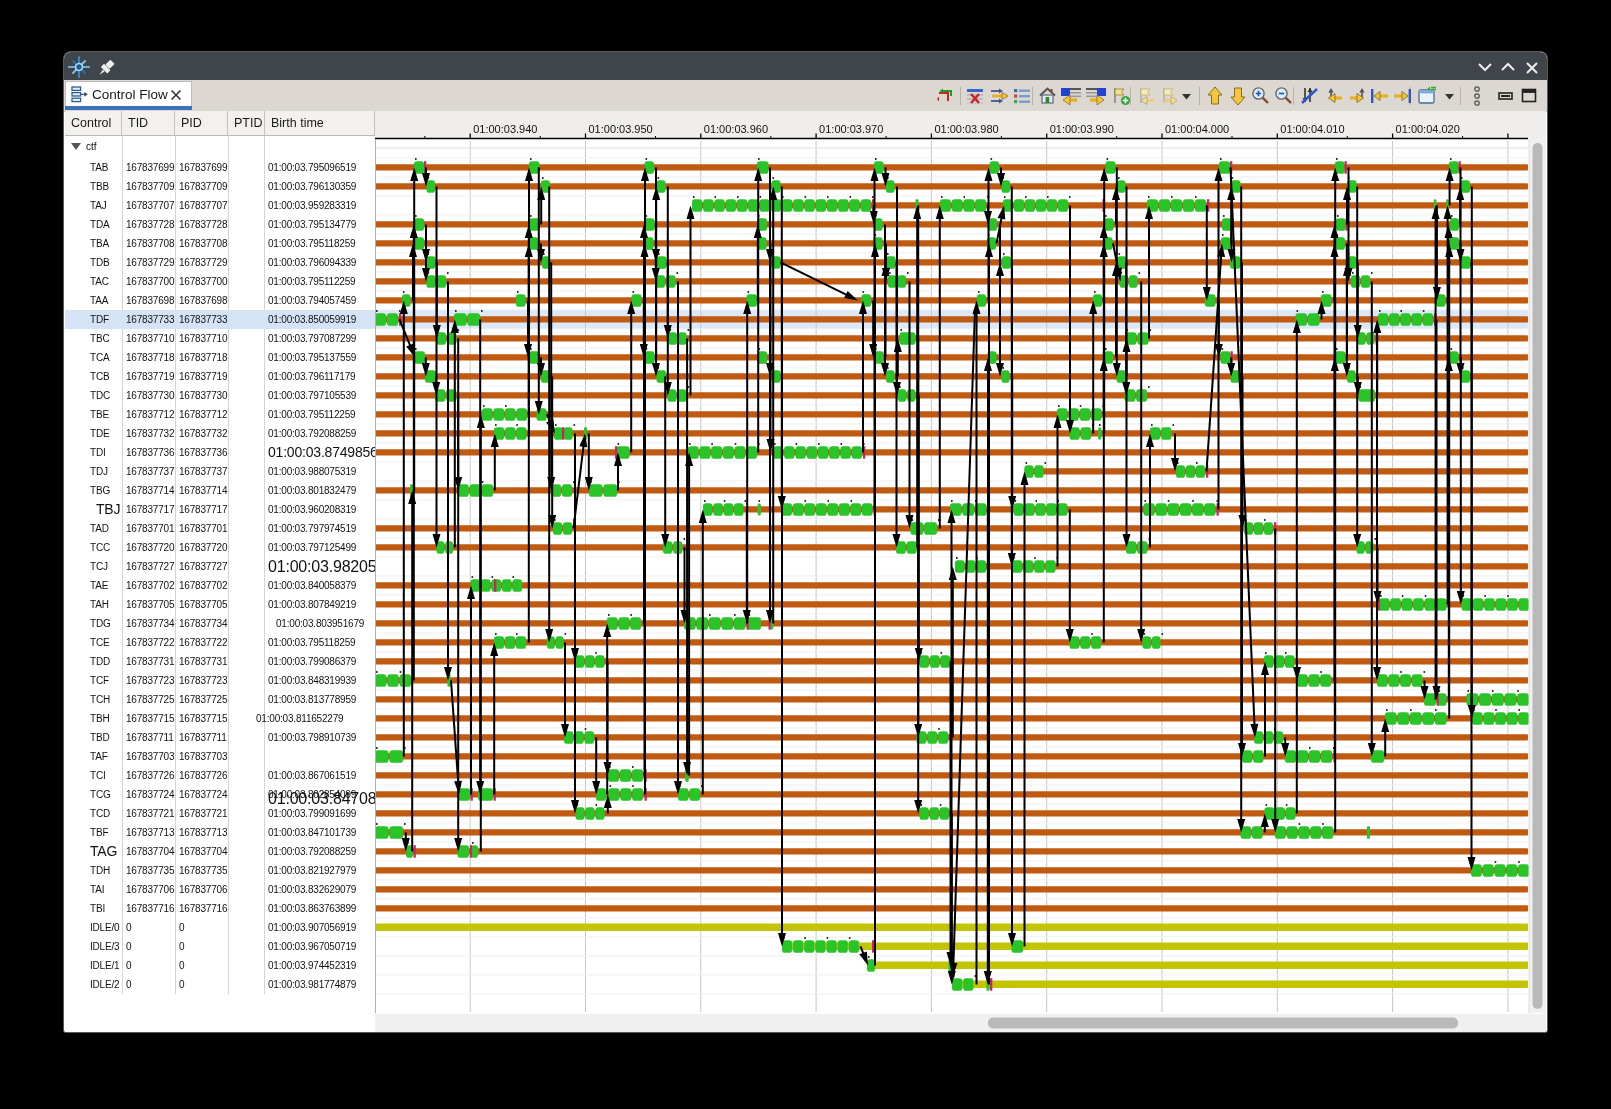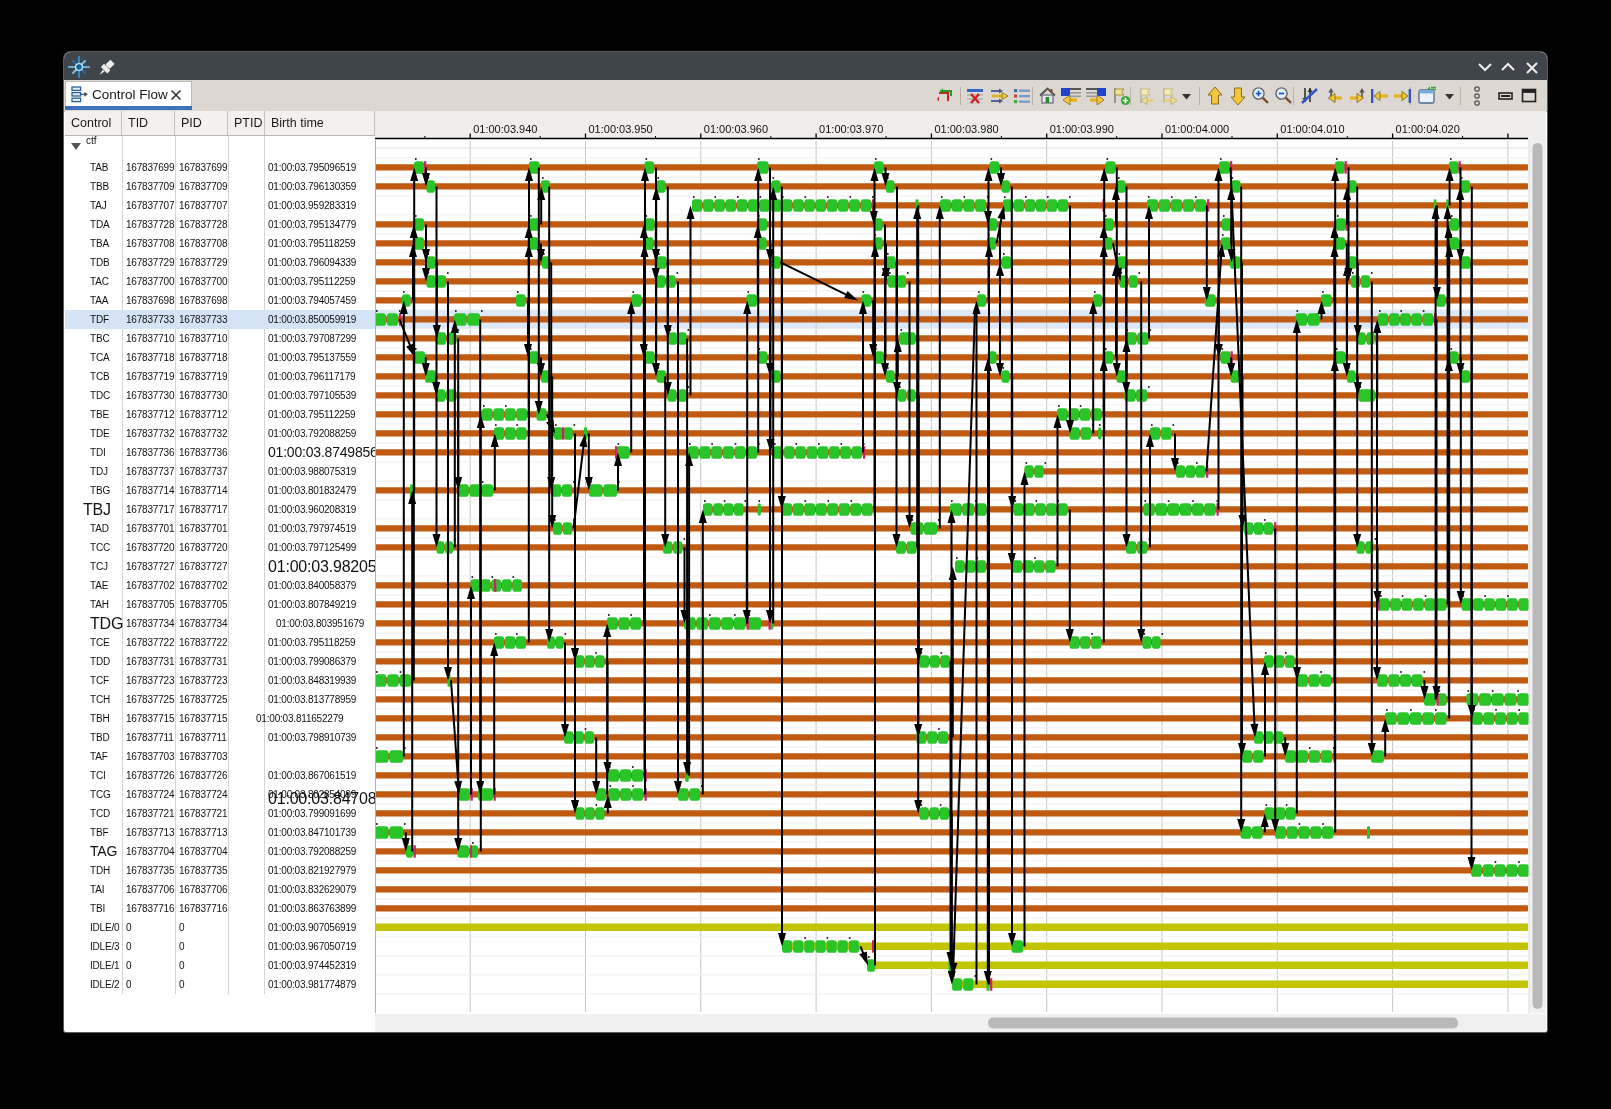--- a/index.html
+++ b/index.html
@@ -195,21 +195,21 @@
 <div style="position:absolute;left:122px;top:111px;width:53px;height:25px;background:#f3f1ef;border-right:1px solid #c2c2c2;border-bottom:1px solid #b9b9b9;font-size:12.5px;color:#1a1a1a;line-height:25px;padding-left:6px;box-sizing:border-box;white-space:nowrap">TID</div>
 <div style="position:absolute;left:175px;top:111px;width:53px;height:25px;background:#f3f1ef;border-right:1px solid #c2c2c2;border-bottom:1px solid #b9b9b9;font-size:12.5px;color:#1a1a1a;line-height:25px;padding-left:6px;box-sizing:border-box;white-space:nowrap">PID</div>
 <div style="position:absolute;left:228px;top:111px;width:37px;height:25px;background:#f3f1ef;border-right:1px solid #c2c2c2;border-bottom:1px solid #b9b9b9;font-size:12.5px;color:#1a1a1a;line-height:25px;padding-left:6px;box-sizing:border-box;white-space:nowrap">PTID</div>
 <div style="position:absolute;left:265px;top:111px;width:110px;height:25px;background:#f3f1ef;border-right:1px solid #c2c2c2;border-bottom:1px solid #b9b9b9;font-size:12.5px;color:#1a1a1a;line-height:25px;padding-left:6px;box-sizing:border-box;white-space:nowrap">Birth time</div>
 <div style="position:absolute;left:65px;top:136px;width:310px;height:896px;background:#fff"></div>
 <div style="position:absolute;left:122px;top:136px;width:1px;height:858px;background:#d4d4d4"></div>
 <div style="position:absolute;left:175px;top:136px;width:1px;height:858px;background:#d4d4d4"></div>
 <div style="position:absolute;left:228px;top:136px;width:1px;height:858px;background:#d4d4d4"></div>
 <div style="position:absolute;left:264px;top:136px;width:1px;height:858px;background:#d4d4d4"></div>
 <div style="position:absolute;left:71px;top:143px;width:0;height:0;border-left:5px solid transparent;border-right:5px solid transparent;border-top:7px solid #555"></div>
-<div style="position:absolute;left:86px;top:135px;font-size:10px;color:#111">ctf</div>
+<div style="position:absolute;left:86px;top:141px;font-size:10px;color:#111">ctf</div>
 <div style="position:absolute;left:65px;top:309.9px;width:310px;height:19px;background:#d5e3f6"></div>
 <div style="position:absolute;left:90px;top:160.9px;font-size:10px;color:#111;line-height:13px;letter-spacing:-0.2px">TAB</div>
 <div style="position:absolute;left:126px;top:160.9px;font-size:10px;color:#111;line-height:13px;letter-spacing:-0.2px">167837699</div>
 <div style="position:absolute;left:179px;top:160.9px;font-size:10px;color:#111;line-height:13px;letter-spacing:-0.2px">167837699</div>
 <div style="position:absolute;left:268px;top:160.9px;font-size:10px;color:#111;line-height:13px;letter-spacing:-0.2px">01:00:03.795096519</div>
 <div style="position:absolute;left:90px;top:179.9px;font-size:10px;color:#111;line-height:13px;letter-spacing:-0.2px">TBB</div>
 <div style="position:absolute;left:126px;top:179.9px;font-size:10px;color:#111;line-height:13px;letter-spacing:-0.2px">167837709</div>
 <div style="position:absolute;left:179px;top:179.9px;font-size:10px;color:#111;line-height:13px;letter-spacing:-0.2px">167837709</div>
 <div style="position:absolute;left:268px;top:179.9px;font-size:10px;color:#111;line-height:13px;letter-spacing:-0.2px">01:00:03.796130359</div>
 <div style="position:absolute;left:90px;top:198.9px;font-size:10px;color:#111;line-height:13px;letter-spacing:-0.2px">TAJ</div>
@@ -269,21 +269,21 @@
 <div style="position:absolute;left:179px;top:445.9px;font-size:10px;color:#111;line-height:13px;letter-spacing:-0.2px">167837736</div>
 <div style="position:absolute;left:268px;top:445.9px;font-size:14px;color:#111;line-height:13px;letter-spacing:-0.2px">01:00:03.874985699</div>
 <div style="position:absolute;left:90px;top:464.9px;font-size:10px;color:#111;line-height:13px;letter-spacing:-0.2px">TDJ</div>
 <div style="position:absolute;left:126px;top:464.9px;font-size:10px;color:#111;line-height:13px;letter-spacing:-0.2px">167837737</div>
 <div style="position:absolute;left:179px;top:464.9px;font-size:10px;color:#111;line-height:13px;letter-spacing:-0.2px">167837737</div>
 <div style="position:absolute;left:268px;top:464.9px;font-size:10px;color:#111;line-height:13px;letter-spacing:-0.2px">01:00:03.988075319</div>
 <div style="position:absolute;left:90px;top:483.9px;font-size:10px;color:#111;line-height:13px;letter-spacing:-0.2px">TBG</div>
 <div style="position:absolute;left:126px;top:483.9px;font-size:10px;color:#111;line-height:13px;letter-spacing:-0.2px">167837714</div>
 <div style="position:absolute;left:179px;top:483.9px;font-size:10px;color:#111;line-height:13px;letter-spacing:-0.2px">167837714</div>
 <div style="position:absolute;left:268px;top:483.9px;font-size:10px;color:#111;line-height:13px;letter-spacing:-0.2px">01:00:03.801832479</div>
-<div style="position:absolute;left:83px;top:502.9px;font-size:16px;color:#111;line-height:13px;letter-spacing:-0.2px">TBJ</div>
+<div style="position:absolute;left:96px;top:502.9px;font-size:14px;color:#111;line-height:13px;letter-spacing:-0.2px">TBJ</div>
 <div style="position:absolute;left:126px;top:502.9px;font-size:10px;color:#111;line-height:13px;letter-spacing:-0.2px">167837717</div>
 <div style="position:absolute;left:179px;top:502.9px;font-size:10px;color:#111;line-height:13px;letter-spacing:-0.2px">167837717</div>
 <div style="position:absolute;left:268px;top:502.9px;font-size:10px;color:#111;line-height:13px;letter-spacing:-0.2px">01:00:03.960208319</div>
 <div style="position:absolute;left:90px;top:521.9px;font-size:10px;color:#111;line-height:13px;letter-spacing:-0.2px">TAD</div>
 <div style="position:absolute;left:126px;top:521.9px;font-size:10px;color:#111;line-height:13px;letter-spacing:-0.2px">167837701</div>
 <div style="position:absolute;left:179px;top:521.9px;font-size:10px;color:#111;line-height:13px;letter-spacing:-0.2px">167837701</div>
 <div style="position:absolute;left:268px;top:521.9px;font-size:10px;color:#111;line-height:13px;letter-spacing:-0.2px">01:00:03.797974519</div>
 <div style="position:absolute;left:90px;top:540.9px;font-size:10px;color:#111;line-height:13px;letter-spacing:-0.2px">TCC</div>
 <div style="position:absolute;left:126px;top:540.9px;font-size:10px;color:#111;line-height:13px;letter-spacing:-0.2px">167837720</div>
 <div style="position:absolute;left:179px;top:540.9px;font-size:10px;color:#111;line-height:13px;letter-spacing:-0.2px">167837720</div>
@@ -293,21 +293,21 @@
 <div style="position:absolute;left:179px;top:559.9px;font-size:10px;color:#111;line-height:13px;letter-spacing:-0.2px">167837727</div>
 <div style="position:absolute;left:268px;top:559.9px;font-size:16px;color:#111;line-height:13px;letter-spacing:-0.2px">01:00:03.982059639</div>
 <div style="position:absolute;left:90px;top:578.9px;font-size:10px;color:#111;line-height:13px;letter-spacing:-0.2px">TAE</div>
 <div style="position:absolute;left:126px;top:578.9px;font-size:10px;color:#111;line-height:13px;letter-spacing:-0.2px">167837702</div>
 <div style="position:absolute;left:179px;top:578.9px;font-size:10px;color:#111;line-height:13px;letter-spacing:-0.2px">167837702</div>
 <div style="position:absolute;left:268px;top:578.9px;font-size:10px;color:#111;line-height:13px;letter-spacing:-0.2px">01:00:03.840058379</div>
 <div style="position:absolute;left:90px;top:597.9px;font-size:10px;color:#111;line-height:13px;letter-spacing:-0.2px">TAH</div>
 <div style="position:absolute;left:126px;top:597.9px;font-size:10px;color:#111;line-height:13px;letter-spacing:-0.2px">167837705</div>
 <div style="position:absolute;left:179px;top:597.9px;font-size:10px;color:#111;line-height:13px;letter-spacing:-0.2px">167837705</div>
 <div style="position:absolute;left:268px;top:597.9px;font-size:10px;color:#111;line-height:13px;letter-spacing:-0.2px">01:00:03.807849219</div>
-<div style="position:absolute;left:90px;top:616.9px;font-size:16px;color:#111;line-height:13px;letter-spacing:-0.2px">TDG</div>
+<div style="position:absolute;left:90px;top:616.9px;font-size:10px;color:#111;line-height:13px;letter-spacing:-0.2px">TDG</div>
 <div style="position:absolute;left:126px;top:616.9px;font-size:10px;color:#111;line-height:13px;letter-spacing:-0.2px">167837734</div>
 <div style="position:absolute;left:179px;top:616.9px;font-size:10px;color:#111;line-height:13px;letter-spacing:-0.2px">167837734</div>
 <div style="position:absolute;left:276px;top:616.9px;font-size:10px;color:#111;line-height:13px;letter-spacing:-0.2px">01:00:03.803951679</div>
 <div style="position:absolute;left:90px;top:635.9px;font-size:10px;color:#111;line-height:13px;letter-spacing:-0.2px">TCE</div>
 <div style="position:absolute;left:126px;top:635.9px;font-size:10px;color:#111;line-height:13px;letter-spacing:-0.2px">167837722</div>
 <div style="position:absolute;left:179px;top:635.9px;font-size:10px;color:#111;line-height:13px;letter-spacing:-0.2px">167837722</div>
 <div style="position:absolute;left:268px;top:635.9px;font-size:10px;color:#111;line-height:13px;letter-spacing:-0.2px">01:00:03.795118259</div>
 <div style="position:absolute;left:90px;top:654.9px;font-size:10px;color:#111;line-height:13px;letter-spacing:-0.2px">TDD</div>
 <div style="position:absolute;left:126px;top:654.9px;font-size:10px;color:#111;line-height:13px;letter-spacing:-0.2px">167837731</div>
 <div style="position:absolute;left:179px;top:654.9px;font-size:10px;color:#111;line-height:13px;letter-spacing:-0.2px">167837731</div>

